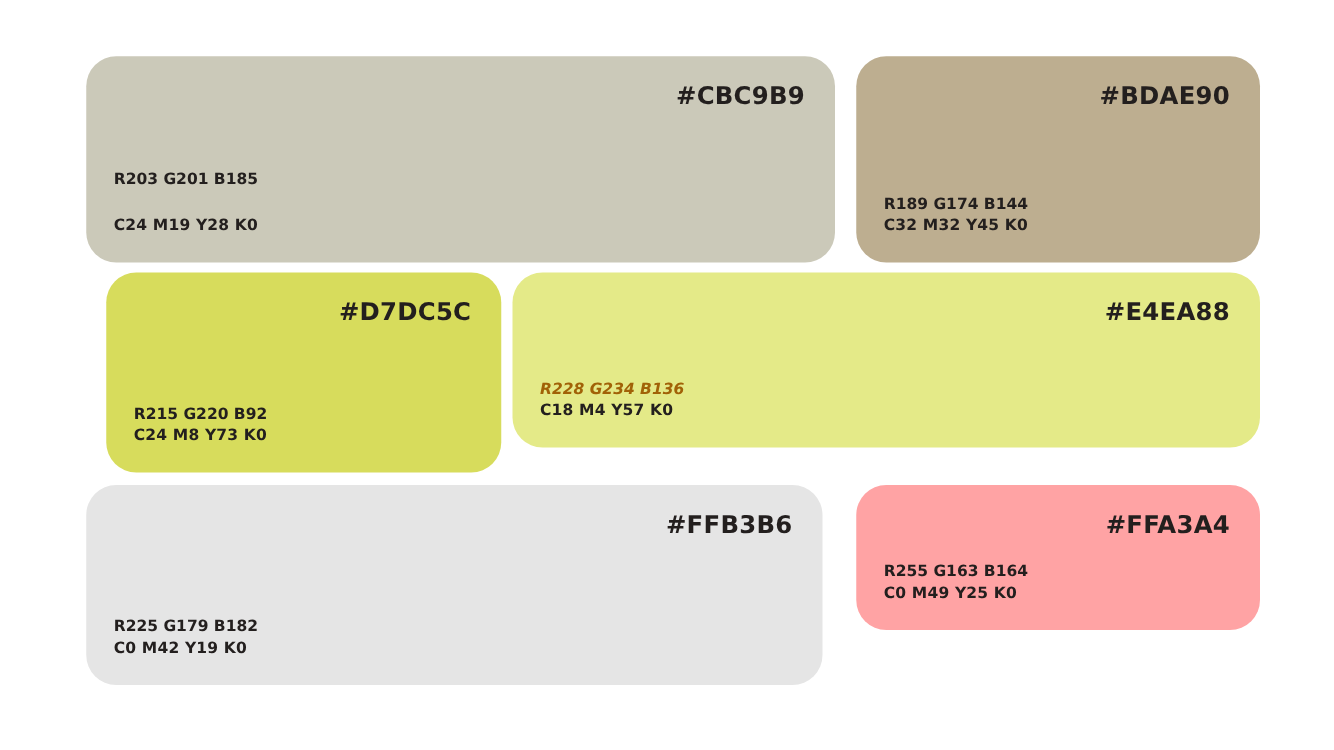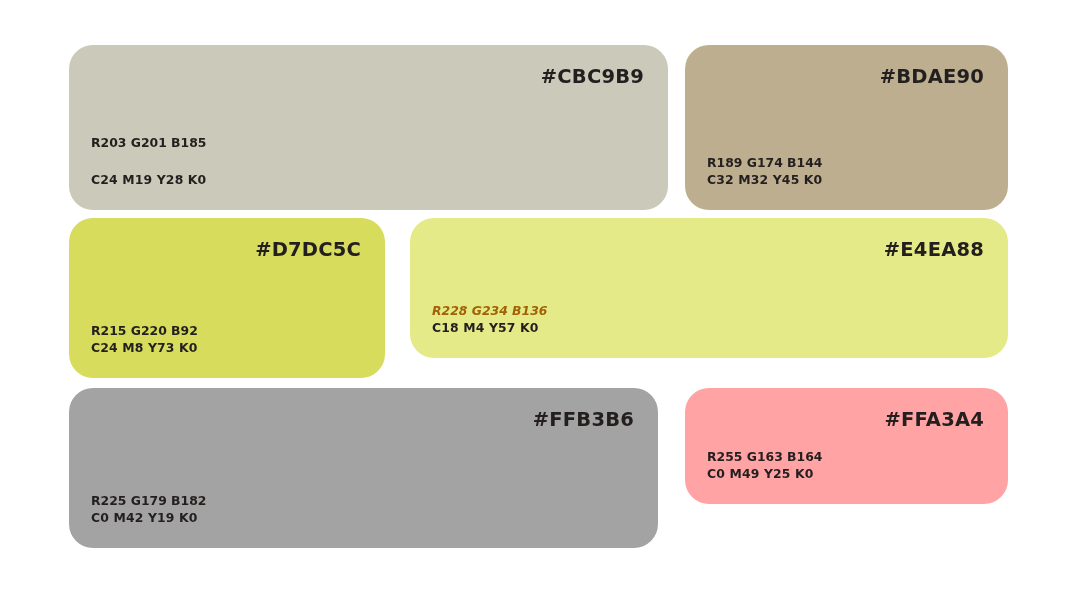--- a/index.html
+++ b/index.html
@@ -86,37 +86,37 @@
   </div>
 
   <div class="swatch" id="swatch-1" style="background: rgb(189, 174, 144);">
     <span class="swatch-hex" style="color: rgb(35, 31, 30);">#BDAE90</span>
     <span class="swatch-values">
       <span class="swatch-rgb" style="color: rgb(35, 31, 30);">R189 G174 B144</span>
       <span class="swatch-cmyk" style="color: rgb(35, 31, 30);">C32  M32  Y45  K0</span>
     </span>
   </div>
 
-  <div class="swatch" id="swatch-2" style="background: rgb(215, 220, 92);">
+  <div class="swatch" id="swatch-2" style="background: rgb(215, 220, 92); margin-left: 16px;">
     <span class="swatch-hex" style="color: rgb(35, 31, 30);">#D7DC5C</span>
     <span class="swatch-values">
       <span class="swatch-rgb" style="color: rgb(35, 31, 30);">R215 G220 B92</span>
       <span class="swatch-cmyk" style="color: rgb(35, 31, 30);">C24  M8  Y73  K0</span>
     </span>
   </div>
 
   <div class="swatch" id="swatch-3" style="background: rgb(228, 234, 136);">
     <span class="swatch-hex" style="color: rgb(35, 31, 30);">#E4EA88</span>
     <span class="swatch-values">
       <span class="swatch-rgb" style="color: #a16207; font-style: italic;">R228 G234 B136</span>
       <span class="swatch-cmyk" style="color: rgb(35, 31, 30);">C18  M4  Y57  K0</span>
     </span>
   </div>
 
-  <div class="swatch" id="swatch-4" style="background: #a3a3a3;">
+  <div class="swatch" id="swatch-4" style="background: #e5e5e5;">
     <span class="swatch-hex" style="color: rgb(35, 31, 30);">#FFB3B6</span>
     <span class="swatch-values">
       <span class="swatch-rgb" style="color: rgb(35, 31, 30);">R225 G179 B182</span>
       <span class="swatch-cmyk" style="color: rgb(35, 31, 30);">C0  M42  Y19  K0</span>
     </span>
   </div>
 
   <div class="swatch" id="swatch-5" style="background: rgb(255, 163, 164);">
     <span class="swatch-bump" style="background: rgb(255, 163, 164);"></span>
     <span class="swatch-hex" style="color: rgb(35, 31, 30);">#FFA3A4</span>

